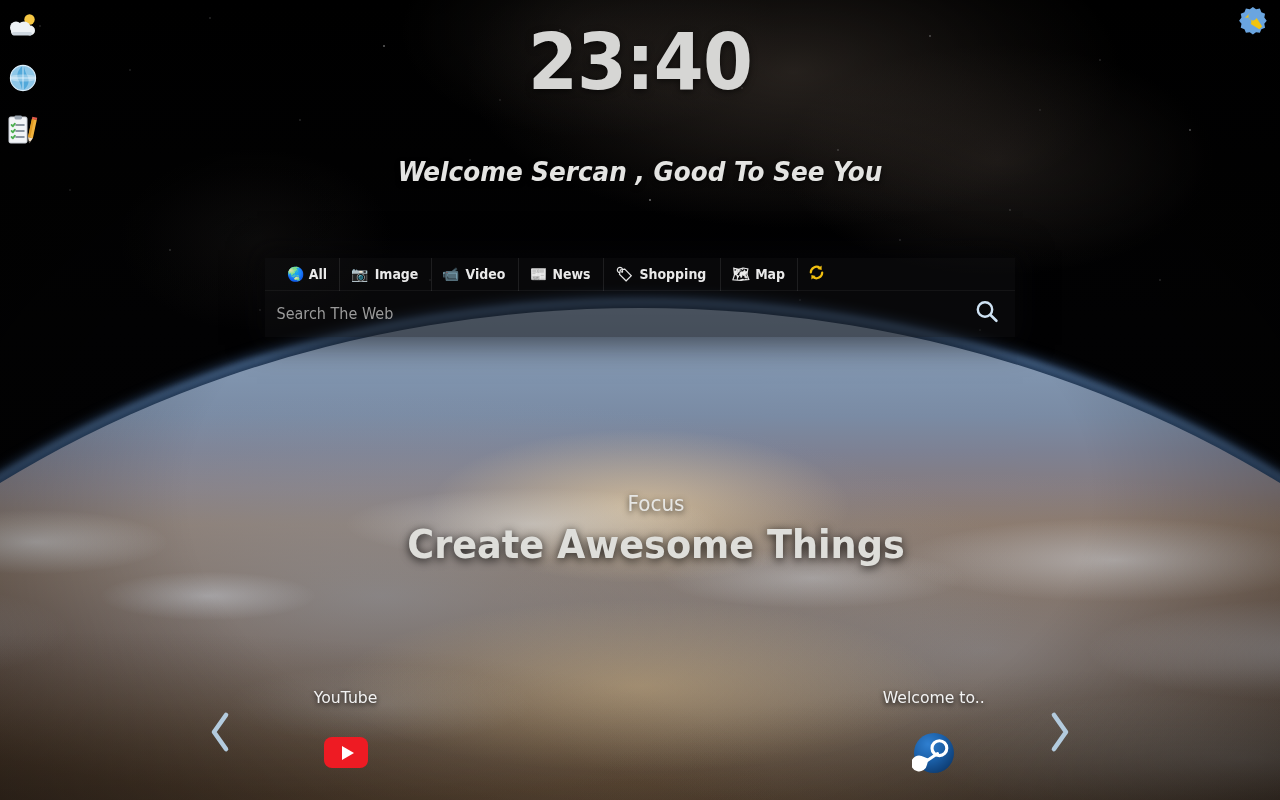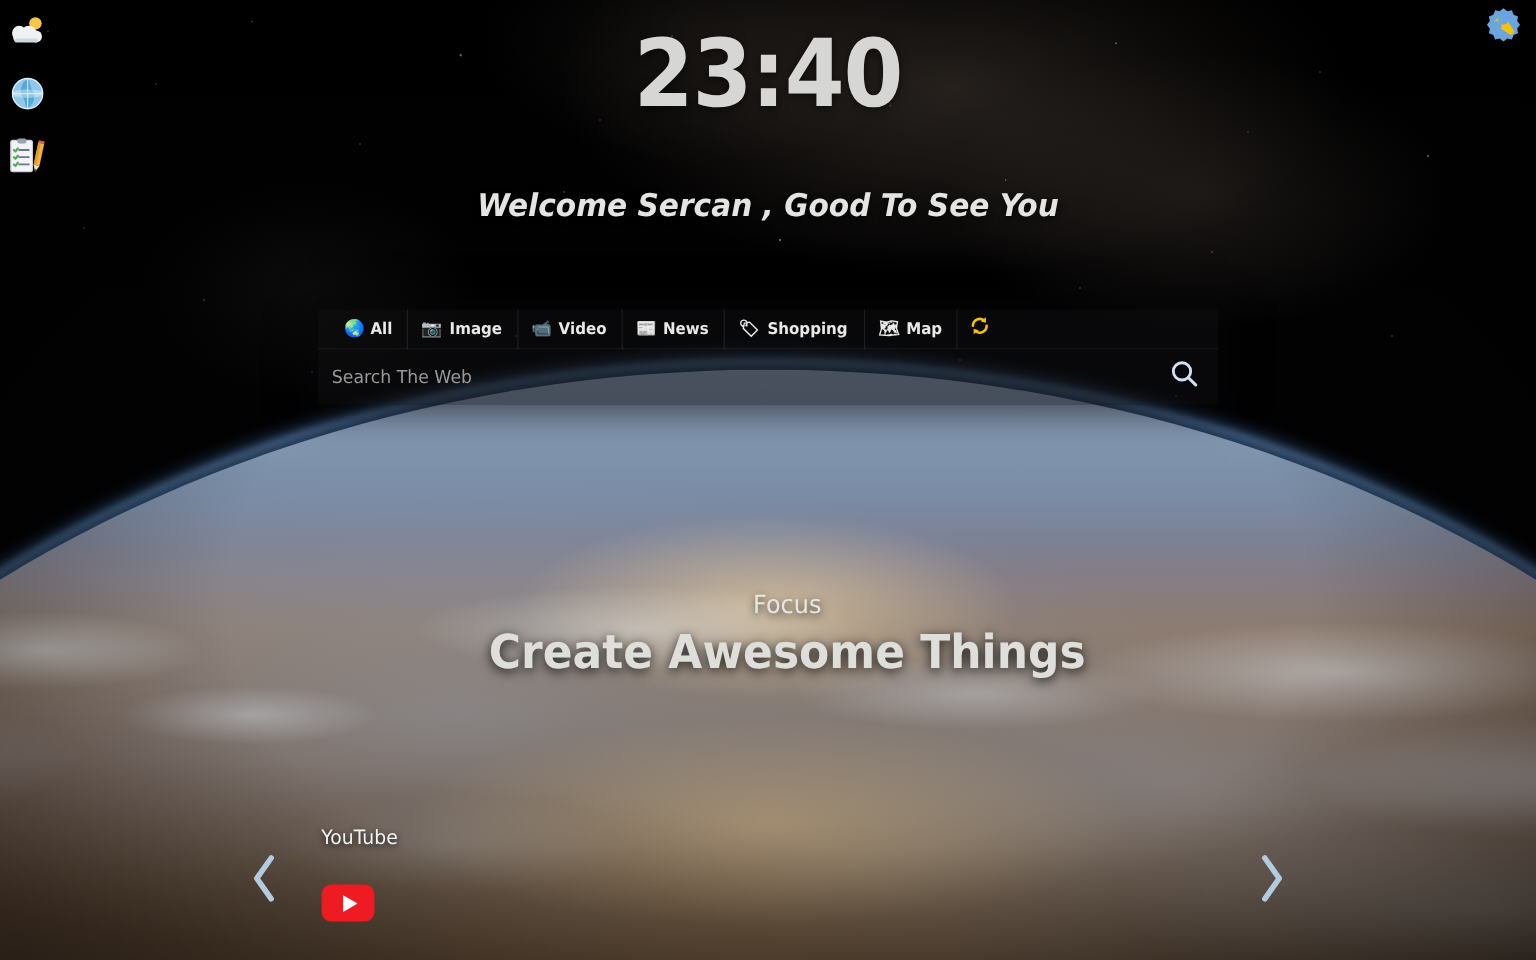--- a/index.html
+++ b/index.html
@@ -286,21 +286,21 @@
     cursor:pointer;
     user-select:none;
   }
   .dock-items {
     display:flex; align-items:flex-start;
     width:776px; justify-content:space-between;
     padding:0 14px;
   }
   .dock-item {
     width:160px;
-    display:flex; flex-direction:column; align-items:flex-start;
+    display:flex; flex-direction:column; align-items:center;
     cursor:pointer;
   }
   .dock-title {
     font-family:"DejaVu Sans", sans-serif;
     font-size:16.5px;
     color:#f2f2f2;
     transform:scaleX(.95);
     text-shadow:0 2px 6px rgba(0,0,0,.85);
     white-space:nowrap;
     margin-bottom:22px;
@@ -493,20 +493,38 @@
     <div class="dock-item">
       <div class="dock-title">YouTube</div>
       <div class="dock-icon">
         <div class="yt">
             <i></i>
           </div>
       </div>
     </div>
 
 
+    <div class="dock-item">
+      <div class="dock-title">Welcome to..</div>
+      <div class="dock-icon">
+        <svg width="44" height="44" viewBox="0 0 44 44">
+          <defs>
+            <radialGradient id="sg" cx="35%" cy="28%" r="78%">
+              <stop offset="0%" stop-color="#2f7fd0"></stop>
+              <stop offset="55%" stop-color="#1a5ea6"></stop>
+              <stop offset="100%" stop-color="#0d3c72"></stop>
+            </radialGradient>
+          </defs>
+          <circle cx="22" cy="22" r="20" fill="url(#sg)"></circle>
+          <path d="M16.6 27.8 L9.6 24.9 a8 8 0 1 0 5.4 8.9 z" fill="#ffffff"></path>
+          <circle cx="27.4" cy="17.2" r="7.4" fill="none" stroke="#ffffff" stroke-width="3.1"></circle>
+          <path d="M13.4 30.8 L25.6 22.6" stroke="#ffffff" stroke-width="3" stroke-linecap="round"></path>
+        </svg>
+      </div>
+    </div>
 
 
   </div>
 
   <div class="dock-arrow">
     <svg width="26" height="44" viewBox="0 0 26 44">
       <path d="M7 5 L19 22 L7 39" fill="none" stroke="#b3cbde" stroke-width="4.6" stroke-linecap="round" stroke-linejoin="round"></path>
     </svg>
   </div>
 

